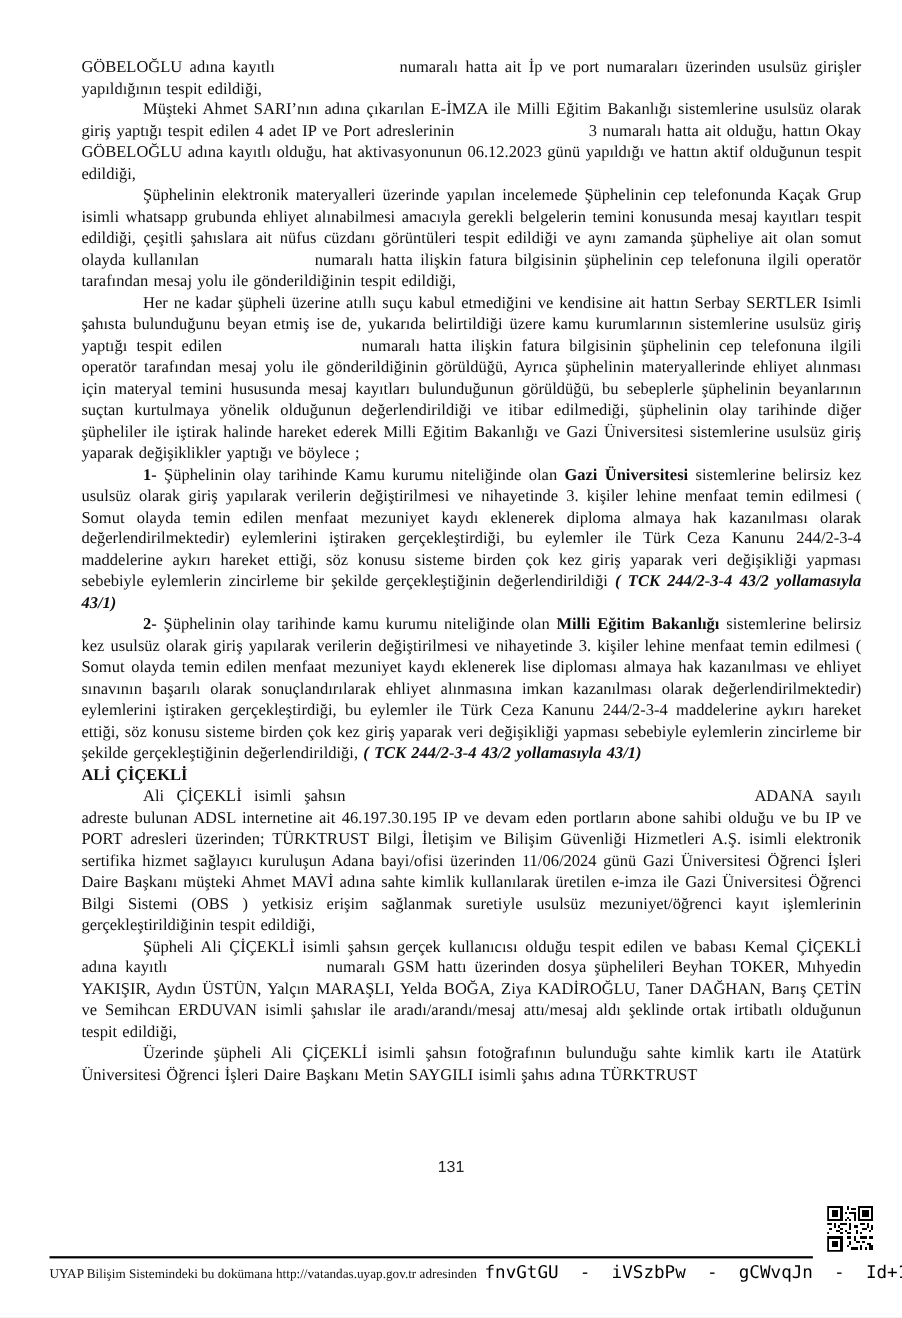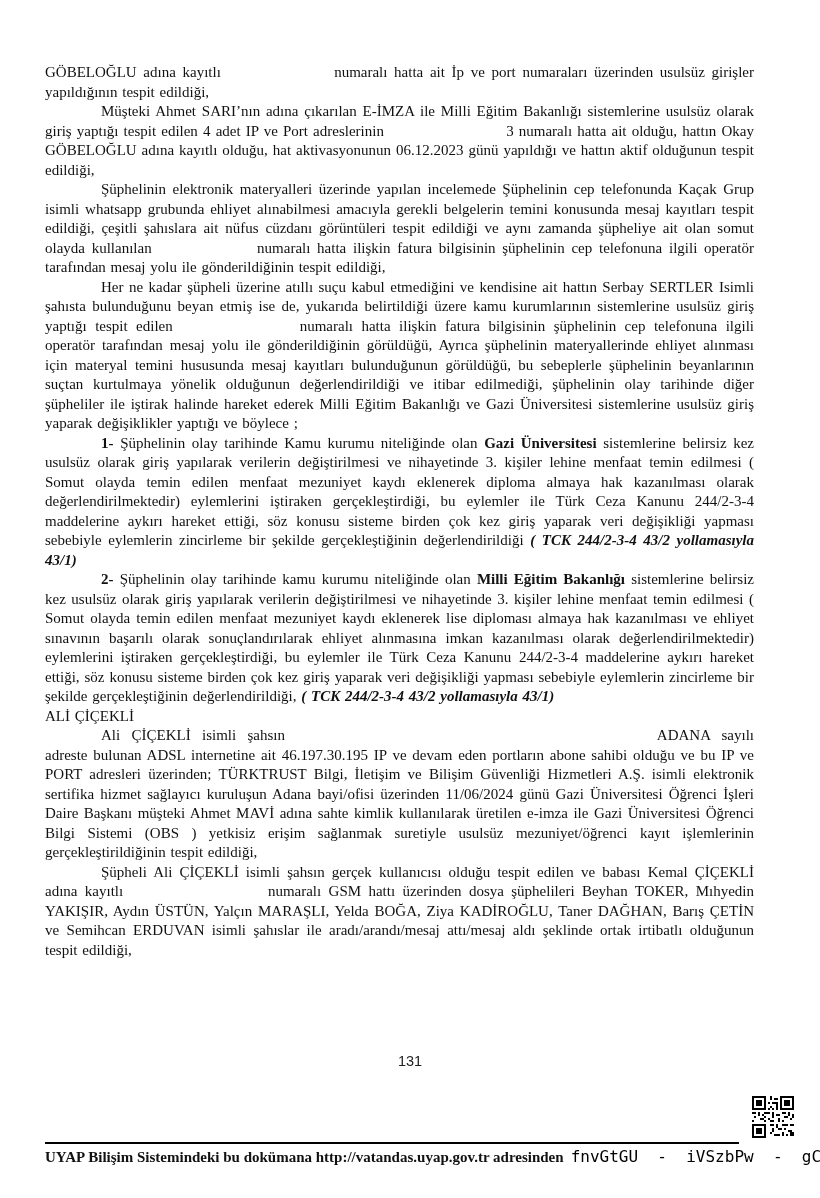--- a/index.html
+++ b/index.html
@@ -7,33 +7,33 @@
     position:relative;
     width:820px;height:1198px;
     background:#ffffff;
     color:#111111;
     font-family:"Liberation Serif", serif;
     overflow:hidden;
     margin:0 auto;
   }
   .content{
     position:absolute;
-    left:45px;top:52px;width:709px;margin-top:11px;
+    left:74px;top:52px;width:709px;
   }
   .content p{
     margin:0;
     text-align:justify;
     font-size:15px;
     line-height:19.5px;
     word-spacing:1px;
   }
   p.indent{text-indent:56px;}
   .heading{
     margin:16px 0 0 0;
-    font-weight:normal;
+    font-weight:bold;
     font-size:15.5px;
     line-height:19.5px;
     text-align:left;
   }
   .s-b{font-weight:bold;}
   .s-i{}
   .s-bi{font-weight:bold;font-style:italic;}
   .gap{display:inline-block;height:1px;}
   .page-number{
     position:absolute;
@@ -55,21 +55,21 @@
     height:0;
   }
   .footer{
     position:absolute;
     left:45px;top:1147px;width:765px;
     display:flex;align-items:baseline;gap:7px;
     white-space:nowrap;
   }
   .footer .small{
     font-family:"Liberation Serif", serif;
-    font-size:15px;color:#111;font-weight:bold;
+    font-size:12px;color:#111;
   }
   .footer .code{
     font-family:"DejaVu Sans Mono", monospace;
     font-size:16px;color:#000000;white-space:pre;
   }
 </style>
 </head>
 <body>
 
 <div class="page">
@@ -79,20 +79,21 @@
     <p class="indent"><span class="">Müşteki Ahmet SARI’nın adına çıkarılan E-İMZA ile Milli Eğitim Bakanlığı sistemlerine usulsüz olarak giriş yaptığı tespit edilen 4 adet IP ve Port adreslerinin </span><span class="gap" style="width: 112px;"></span><span class=""> 3 numaralı hatta ait olduğu, hattın Okay GÖBELOĞLU adına kayıtlı olduğu, hat aktivasyonunun 06.12.2023 günü yapıldığı ve hattın  aktif olduğunun tespit edildiği,</span></p>
     <p class="indent"><span class="">Şüphelinin elektronik materyalleri üzerinde yapılan incelemede Şüphelinin cep telefonunda Kaçak Grup isimli whatsapp grubunda ehliyet alınabilmesi amacıyla gerekli belgelerin temini konusunda mesaj kayıtları tespit edildiği, çeşitli şahıslara ait nüfus cüzdanı görüntüleri tespit edildiği ve aynı zamanda şüpheliye ait olan somut olayda kullanılan </span><span class="gap" style="width: 92px;"></span><span class=""> numaralı hatta ilişkin fatura bilgisinin şüphelinin cep telefonuna ilgili operatör tarafından mesaj yolu ile gönderildiğinin tespit edildiği,</span></p>
     <p class="indent"><span class="">Her ne kadar şüpheli üzerine atıllı suçu kabul etmediğini ve kendisine ait hattın Serbay SERTLER Isimli şahısta bulunduğunu beyan etmiş ise de,  yukarıda belirtildiği üzere  kamu kurumlarının sistemlerine usulsüz giriş yaptığı tespit edilen </span><span class="gap" style="width: 110px;"></span><span class=""> numaralı hatta ilişkin fatura bilgisinin şüphelinin cep telefonuna ilgili operatör tarafından mesaj yolu ile gönderildiğinin  görüldüğü, Ayrıca şüphelinin materyallerinde  ehliyet alınması için materyal temini hususunda mesaj kayıtları bulunduğunun görüldüğü,  bu sebeplerle şüphelinin beyanlarının suçtan kurtulmaya yönelik olduğunun değerlendirildiği ve itibar edilmediği, şüphelinin olay tarihinde diğer şüpheliler ile iştirak halinde hareket ederek Milli Eğitim Bakanlığı ve Gazi Üniversitesi sistemlerine usulsüz giriş yaparak değişiklikler yaptığı ve böylece ;</span></p>
     <p class="indent"><span class="s-b">1- </span><span class="">Şüphelinin olay tarihinde  Kamu kurumu niteliğinde olan </span><span class="s-b">Gazi Üniversitesi</span><span class="">  sistemlerine belirsiz kez usulsüz olarak giriş yapılarak verilerin değiştirilmesi ve nihayetinde </span><span class="s-i">3. kişiler lehine menfaat</span><span class=""> temin edilmesi </span><span class="s-i">( Somut olayda temin edilen menfaat mezuniyet kaydı eklenerek diploma almaya hak kazanılması olarak değerlendirilmektedir)</span><span class=""> eylemlerini iştiraken gerçekleştirdiği,  bu eylemler ile Türk Ceza Kanunu 244/2-3-4 maddelerine aykırı hareket ettiği,  söz konusu sisteme birden çok kez giriş yaparak veri  değişikliği yapması sebebiyle eylemlerin zincirleme bir şekilde  gerçekleştiğinin değerlendirildiği </span><span class="s-bi">( TCK 244/2-3-4   43/2 yollamasıyla 43/1)</span></p>
     <p class="indent"><span class="s-b">2- </span><span class="">Şüphelinin olay tarihinde   kamu kurumu niteliğinde olan </span><span class="s-b">Milli Eğitim Bakanlığı</span><span class=""> sistemlerine  belirsiz kez usulsüz olarak giriş yapılarak verilerin değiştirilmesi ve nihayetinde 3. kişiler lehine menfaat temin edilmesi </span><span class="s-i">( Somut olayda temin edilen menfaat mezuniyet kaydı eklenerek lise diploması almaya hak kazanılması ve ehliyet sınavının başarılı olarak sonuçlandırılarak ehliyet alınmasına imkan kazanılması  olarak değerlendirilmektedir)</span><span class=""> eylemlerini iştiraken gerçekleştirdiği,  bu eylemler ile Türk Ceza Kanunu 244/2-3-4 maddelerine aykırı hareket ettiği,  söz konusu sisteme birden çok kez giriş yaparak veri  değişikliği yapması sebebiyle eylemlerin zincirleme bir şekilde gerçekleştiğinin değerlendirildiği, </span><span class="s-bi">( TCK 244/2-3-4   43/2 yollamasıyla 43/1)</span></p>
 
     <p class="heading">ALİ ÇİÇEKLİ</p>
 
     <p class="indent"><span class="">Ali ÇİÇEKLİ isimli şahsın </span><span class="gap" style="width: 350px;"></span><span class=""> ADANA sayılı adreste bulunan ADSL internetine ait 46.197.30.195 IP ve devam eden portların abone sahibi olduğu ve bu IP ve PORT adresleri üzerinden; TÜRKTRUST Bilgi, İletişim ve Bilişim Güvenliği Hizmetleri A.Ş. isimli elektronik sertifika hizmet sağlayıcı kuruluşun Adana bayi/ofisi üzerinden 11/06/2024 günü Gazi Üniversitesi Öğrenci İşleri Daire Başkanı müşteki Ahmet MAVİ adına sahte kimlik kullanılarak üretilen e-imza ile Gazi Üniversitesi Öğrenci Bilgi Sistemi (OBS ) yetkisiz erişim sağlanmak suretiyle usulsüz mezuniyet/öğrenci kayıt işlemlerinin gerçekleştirildiğinin tespit edildiği,</span></p>
     <p class="indent"><span class="">Şüpheli Ali ÇİÇEKLİ isimli şahsın gerçek kullanıcısı  olduğu tespit edilen ve  babası Kemal ÇİÇEKLİ adına kayıtlı </span><span class="gap" style="width: 130px;"></span><span class=""> numaralı GSM hattı üzerinden dosya şüphelileri Beyhan TOKER, Mıhyedin YAKIŞIR, Aydın ÜSTÜN, Yalçın MARAŞLI, Yelda BOĞA, Ziya KADİROĞLU, Taner DAĞHAN, Barış ÇETİN ve Semihcan ERDUVAN isimli şahıslar  ile aradı/arandı/mesaj attı/mesaj aldı şeklinde ortak irtibatlı olduğunun  tespit  edildiği,</span></p>
+    <p class="indent"><span class="">Üzerinde şüpheli Ali ÇİÇEKLİ isimli şahsın fotoğrafının bulunduğu sahte kimlik kartı ile Atatürk Üniversitesi Öğrenci İşleri Daire Başkanı Metin SAYGILI isimli şahıs adına TÜRKTRUST</span></p>
   </div>
 
   <div class="page-number">131</div>
 
   <svg class="qr" viewBox="0 0 21 21" shape-rendering="crispEdges" xmlns="http://www.w3.org/2000/svg">
     <rect x="0" y="0" width="21" height="21" fill="#fff"></rect>
     <g fill="#000">
       <rect x="0" y="0" width="7" height="7"></rect>
         <rect x="14" y="0" width="7" height="7"></rect>
         <rect x="0" y="14" width="7" height="7"></rect>

